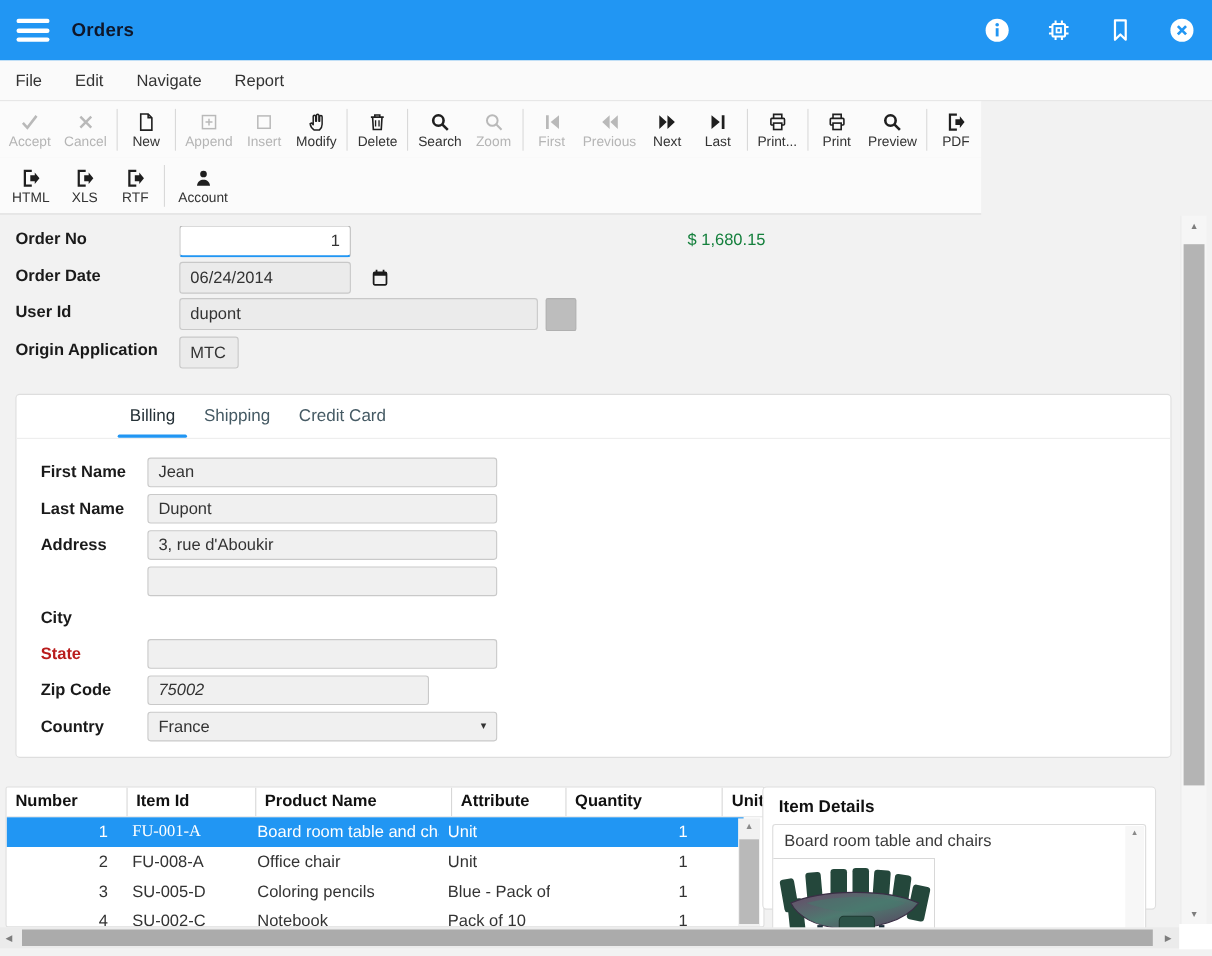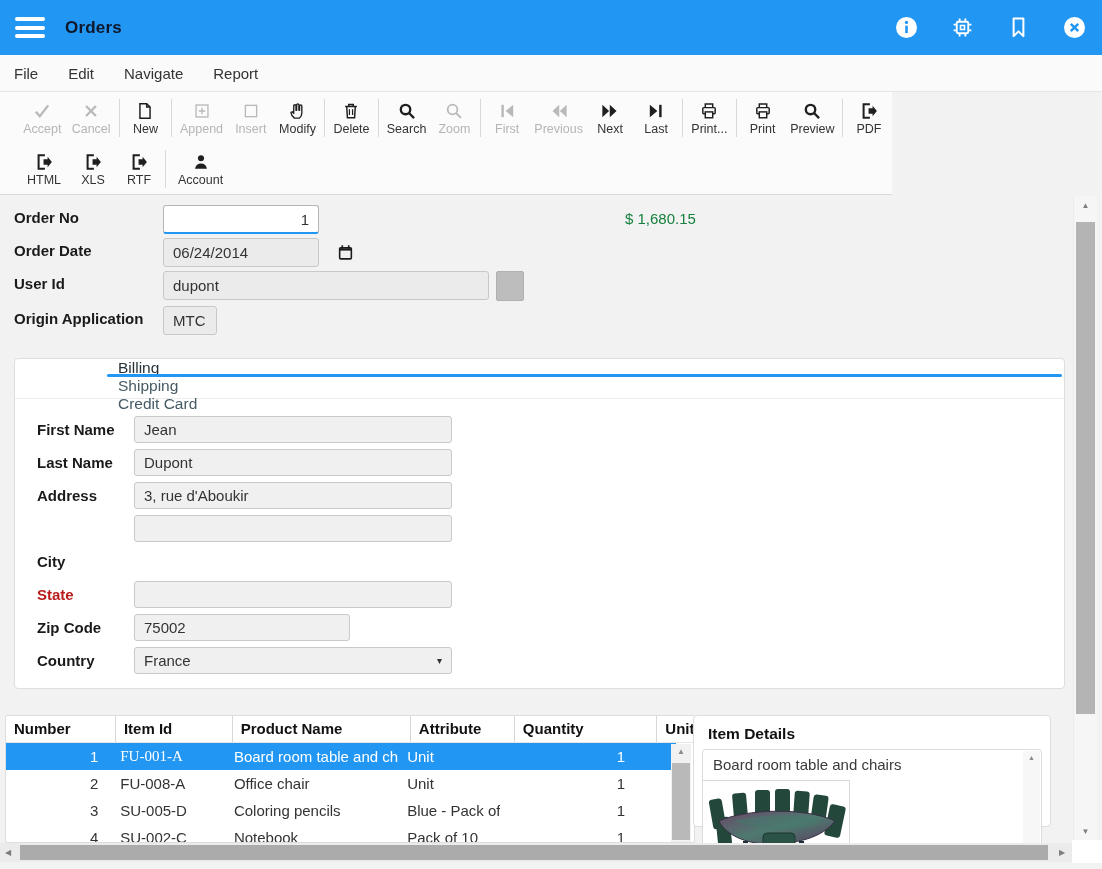--- a/index.html
+++ b/index.html
@@ -17,21 +17,21 @@
   .apptitle { color:#0f172a; font-size:17px; margin-left:20px; letter-spacing:.2px;font-weight:bold; }
   .abicons { margin-left:auto; margin-right:16px; display:flex; gap:33px; align-items:center; }
   .abicon { width:23px; height:23px; display:inline-flex; cursor:pointer; }
   .abicon svg { width:23px; height:23px; }
   
   .menubar { position:absolute; left:0; top:55px; width:1102px; height:37px; background:#fafafa;
     border-bottom:1px solid #e5e5e5; display:flex; align-items:center; padding-left:14px; }
   .menuitem { font-size:15px; color:#333; padding:0 14px 0 0; margin-right:16px; cursor:pointer; }
   
   .toolbar { position:absolute; left:0; width:892px; background:#fbfbfb;
-    display:flex; align-items:center; padding-left:18px; }
+    display:flex; align-items:center; padding-left:2px; }
   .toolbar1 { top:92px; height:51px; }
   .toolbar2 { top:143px; height:52px; border-bottom:1px solid #d8d8d8; }
   .tbtn { min-width:46px; padding:2px 9px; display:flex; flex-direction:column; align-items:center;
     justify-content:center; cursor:pointer; }
   .tbtn .ticon { height:20px; display:flex; align-items:flex-end; color:#1f1f1f; }
   .tbtn .ticon svg { width:18px; height:18px; }
   .tbtn .tlabel { font-size:12.5px; color:#333; margin-top:2px; white-space:nowrap; }
   .tbtn.disabled .ticon { color:#b9b9b9; }
   .tbtn.disabled .tlabel { color:#b5b5b5; }
   .tsep { width:1px; height:38px; background:#d9d9d9; margin:0 3px; align-self:center; }
@@ -42,33 +42,33 @@
     white-space:nowrap; overflow:hidden; }
   .finput.focus { background:#fff; border:1px solid #b5b5b5; border-bottom:2px solid #2196f3; text-align:right; }
   .total { position:absolute; left:625px; top:210px; font-size:15px; color:#15803d; }
   .calbtn { position:absolute; left:337px; top:244px; width:20px; height:20px; color:#1b1b1b; cursor:pointer; }
   .calbtn svg { width:17px; height:17px; }
   .graybtn { position:absolute; left:496px; top:271px; width:28px; height:30px;
     background:#bdbdbd; border:1px solid #b0b0b0; border-radius:2px; cursor:pointer; }
   
   .card { position:absolute; background:#fff; border:1px solid #dedede; border-radius:4px; }
   #tabcard { left:14px; top:358px; width:1051px; height:331px; }
-  .tabstrip { height:40px; border-bottom:1px solid #ededed; display:flex; align-items:stretch; padding-left:90px;flex-direction:column; }
+  .tabstrip { height:40px; border-bottom:1px solid #ededed; display:flex; align-items:stretch; padding-left:90px; }
   .tab { padding:0 13px; display:flex; align-items:center; font-size:15.5px; color:#455a64;
     position:relative; cursor:pointer; }
   .tab.active { color:#263238; }
   .tab.active::after { content:""; position:absolute; left:2px; right:2px; bottom:0; height:3px;
     background:#2196f3; border-radius:2px; }
   .bfields { padding:17px 0 0 22px; }
   .brow { display:flex; margin-bottom:6px; height:27px; }
   .blabel { width:97px; font-size:15px; font-weight:bold; color:#1a1a1a; line-height:27px; }
   .blabel.plain { font-weight:bold; color:#b91c1c; }
   .binput { width:318px; height:27px; background:#f0f0f0; border:1px solid #c9c9c9; border-radius:3px;
     font-size:15px; color:#333; line-height:25px; padding:0 9px; position:relative; white-space:nowrap; overflow:hidden; }
-  .binput.short { width:216px; }
+  .binput.short { width:256px;font-style:italic; }
   .binput .caret { position:absolute; right:9px; top:0; line-height:25px; font-size:10px; color:#333; }
   
   #tablecard { left:5px; top:715px; width:690px; height:128px; border-radius:2px; overflow:hidden; }
   .thead { display:flex; height:27px; border-bottom:1px solid #e6e6e6; }
   .th { font-size:15px; font-weight:bold; color:#111; line-height:26px; padding-left:8px;
     overflow:hidden; white-space:nowrap; border-left:1px solid #d7d7d7; }
   .th:first-child { border-left:none; }
   .trow { display:flex; height:27px; width:670px; cursor:pointer; }
   .trow.selected { background:#2196f3; color:#fff; }
   .td { font-size:15px; line-height:27px; padding-left:8px; overflow:hidden; white-space:nowrap; }

